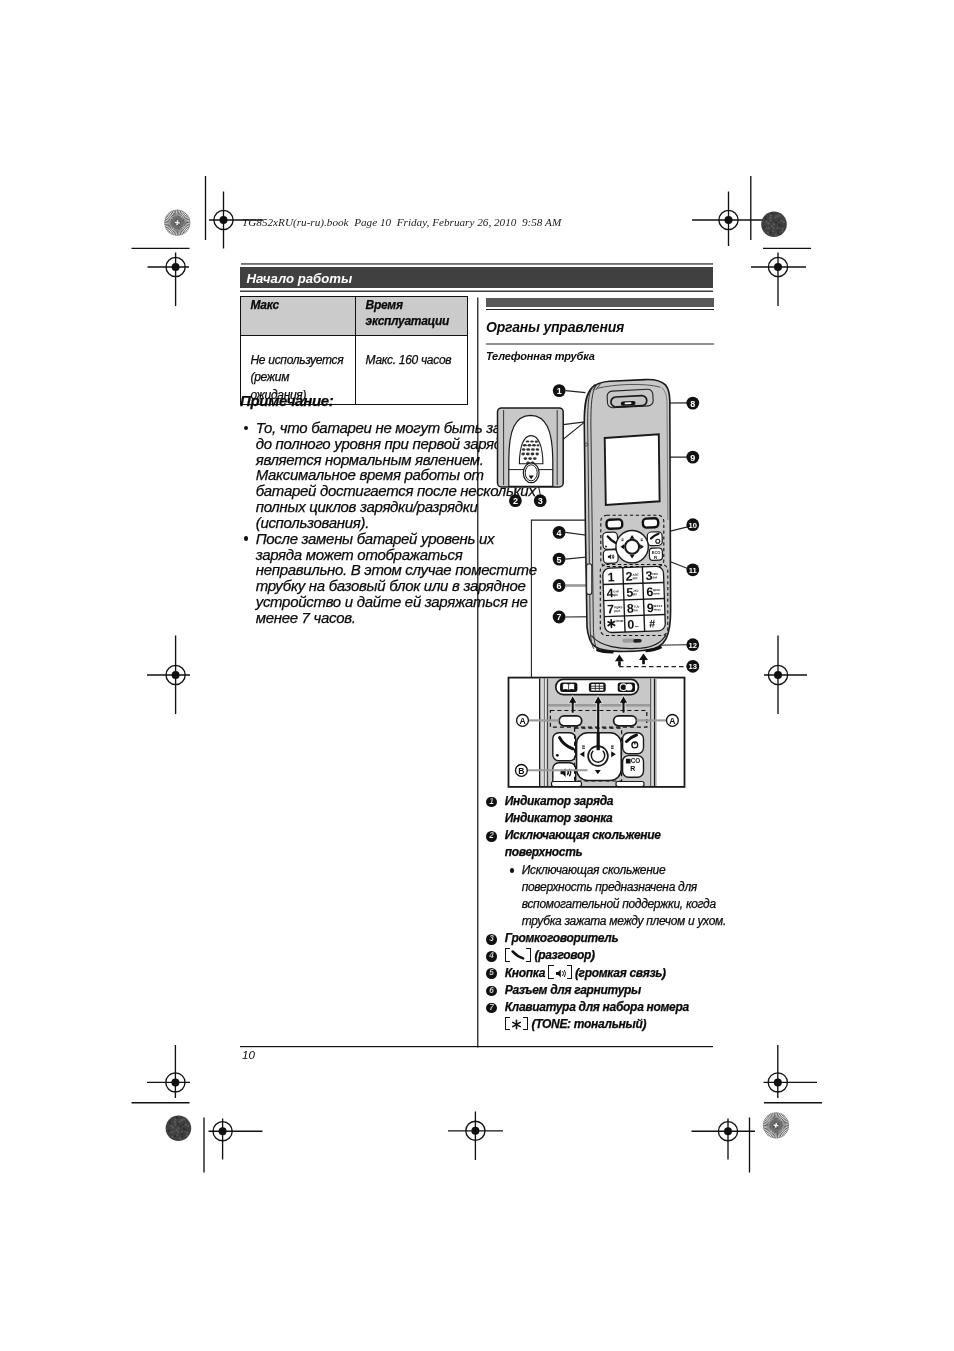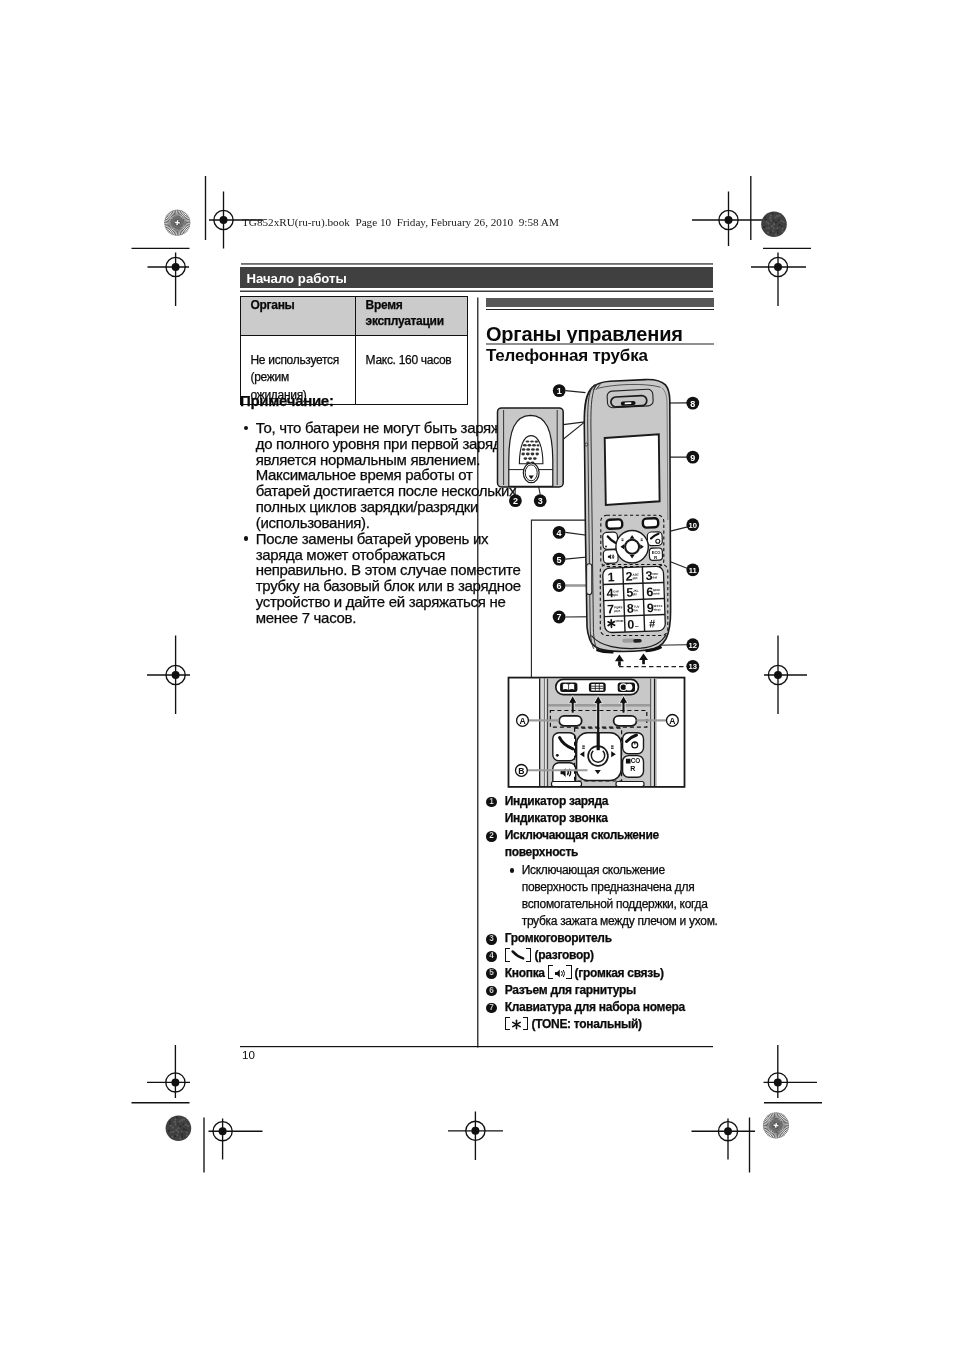--- a/index.html
+++ b/index.html
@@ -1,18 +1,18 @@
 <!DOCTYPE html>
 <html><head>
 <meta charset="utf-8">
 <style>
 html,body{margin:0;padding:0;}
 body{width:954px;height:1351px;position:relative;background:#fff;overflow:hidden;
   font-family:"Liberation Sans",sans-serif;color:#0a0a0a;}
-.abs{position:absolute;will-change:transform;}
+.abs{position:absolute;will-change:transform;font-style:italic;}
 #marks{position:absolute;left:0;top:0;will-change:transform;}
 #illu{position:absolute;left:480px;top:373px;will-change:transform;}
 
 #hdrtxt{left:241.5px;top:215.7px;font-family:"Liberation Serif",serif;font-size:11.2px;color:#1a1a1a;white-space:nowrap;}
 
 #secbar{left:240px;top:266.5px;width:473px;height:20.5px;background:#404040;}
 #secbar span{position:absolute;left:6.4px;top:3.6px;color:#fff;font-weight:bold;font-size:13.2px;}
 
 #tbl{left:239.5px;top:295.5px;border-collapse:collapse;table-layout:fixed;font-size:12px;letter-spacing:-0.3px;-webkit-text-stroke:0.25px #0a0a0a;}
 #tbl td{border:1.3px solid #111;vertical-align:top;padding:0 0 0 9.5px;white-space:nowrap;}
@@ -20,23 +20,23 @@
 #tbl .b{line-height:17.5px;height:51.4px;padding-top:16px;}
 
 #note{left:239.5px;top:393.1px;width:245px;font-size:15px;letter-spacing:-0.3px;line-height:15.85px;white-space:nowrap;-webkit-text-stroke:0.25px #0a0a0a;}
 #note .nh{font-weight:bold;}
 #note ul{margin:11px 0 0 0;padding:0;list-style:none;}
 #note li{position:relative;padding-left:15.7px;}
 #note li:before{content:"";position:absolute;left:3.6px;top:5.7px;width:4.8px;height:4.8px;border-radius:50%;background:#111;}
 
 #grybar{left:485.5px;top:297.5px;width:227.5px;height:9px;background:#585858;}
 #gryline{left:485.5px;top:308.8px;width:227.5px;height:1.2px;background:#222;}
-#h1r{left:486px;top:324px;font-size:20px;line-height:21px;font-weight:bold;letter-spacing:-0.2px;white-space:nowrap;}
+#h1r{left:486px;top:317px;font-size:14px;line-height:21px;font-weight:bold;letter-spacing:-0.2px;white-space:nowrap;}
 #rule2{left:485.5px;top:343.4px;width:227.5px;height:2.4px;background:#8f8f8f;}
-#h2r{left:486px;top:348.4px;font-size:17px;line-height:16px;font-weight:bold;letter-spacing:-0.2px;white-space:nowrap;text-align:center;}
+#h2r{left:486px;top:348.4px;font-size:11px;line-height:16px;font-weight:bold;letter-spacing:-0.2px;white-space:nowrap;text-align:center;}
 
 #rlist{left:486.2px;top:792.6px;width:245px;font-size:12px;letter-spacing:-0.3px;line-height:17.15px;white-space:nowrap;-webkit-text-stroke:0.25px #0a0a0a;}
 #rlist .it{position:relative;padding-left:18.7px;font-weight:bold;}
 #rlist .mk{position:absolute;left:0.2px;top:3.8px;width:10.6px;height:10.6px;border-radius:50%;background:#111;color:#fff;
   font-size:8.2px;font-weight:bold;text-align:center;line-height:10.9px;letter-spacing:0;}
 #rlist .sub{position:relative;padding-left:35.7px;font-weight:normal;}
 #rlist .sub:before{content:"";position:absolute;left:23.7px;top:6.1px;width:4.8px;height:4.8px;border-radius:50%;background:#111;}
 
 #pgnum{left:242.2px;top:1048.4px;font-size:11.6px;line-height:13px;}
 .br{display:inline-block;position:relative;width:4.4px;height:11.6px;vertical-align:-2.2px;}
@@ -331,21 +331,21 @@
 </svg>
 
 <div class="abs" id="hdrtxt">TG852xRU(ru-ru).book&nbsp; Page 10&nbsp; Friday, February 26, 2010&nbsp; 9:58 AM</div>
 <div class="abs" id="secbar">
     <span>Начало работы</span>
   </div>
 
 <table class="abs" id="tbl" cellspacing="0">
   <tbody>
       <tr>
-        <td class="h" style="width:104.6px">Органы</td>
+        <td class="h" style="width:104.6px">Макс</td>
         <td class="h" style="width:101.8px">Время<br>эксплуатации</td>
       </tr>
   <tr>
         <td class="b">Не используется<br>(режим<br>ожидания)</td>
         <td class="b">Макс. 160 часов</td>
       </tr>
 </tbody>
   </table>
 
 <div class="abs" id="note">

